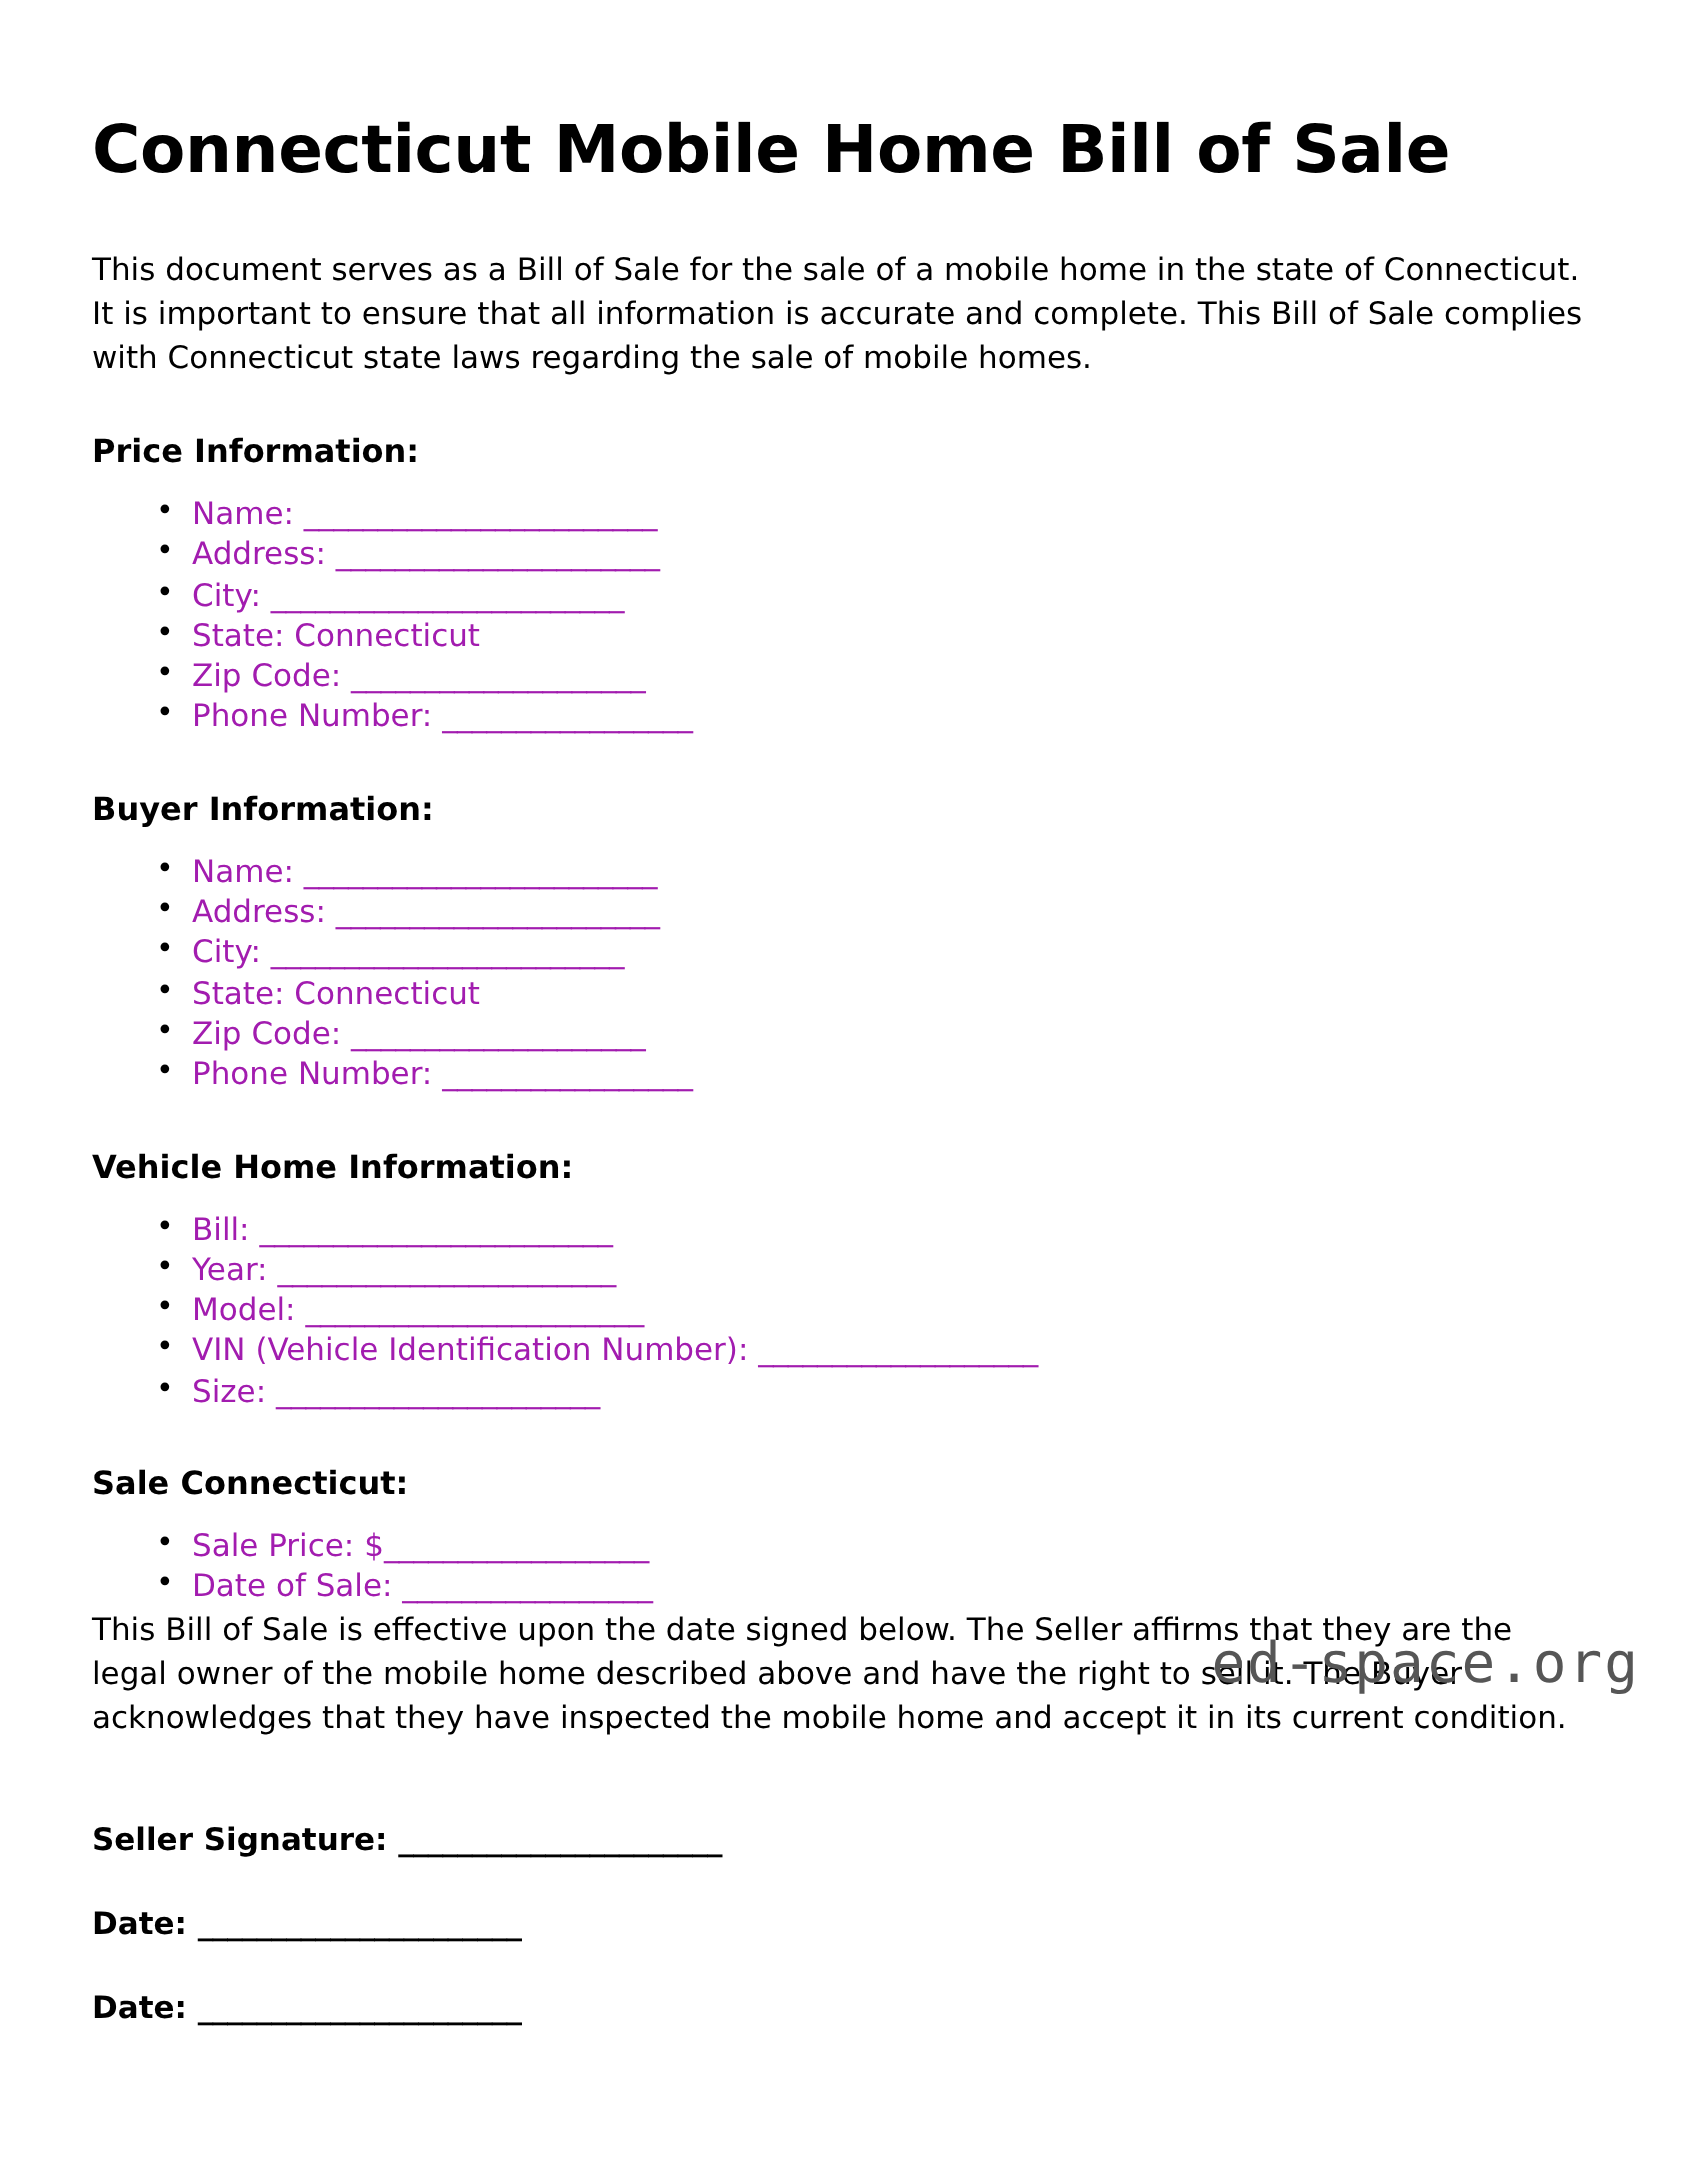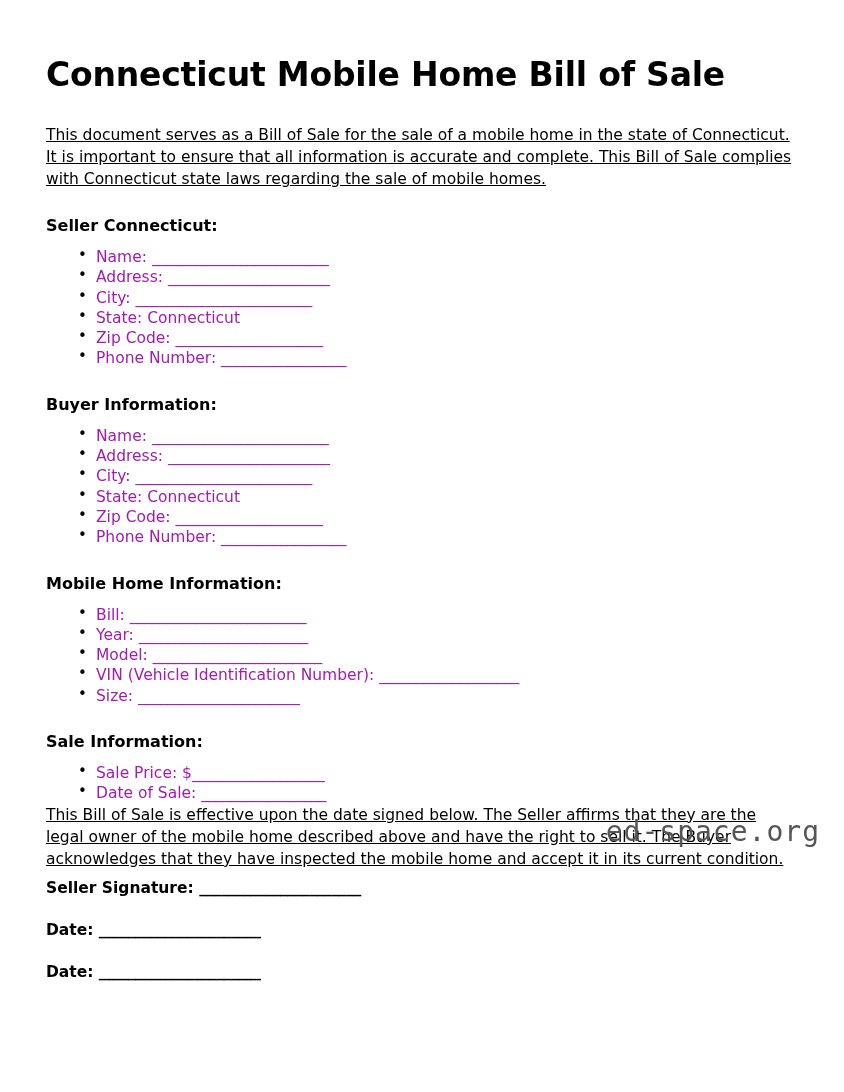--- a/index.html
+++ b/index.html
@@ -33,21 +33,20 @@
     color: #000;
   }
   .intro-para,
   .body-para,
   .footer-para {
     font-size: 15.5px;
     line-height: 1.42;
     margin: 0;
     color: #000;
     max-width: 760px;
-    text-decoration: underline;
   }
   .intro-para { margin-top: 30px; }
   .body-para  { max-width: 765px; }
 
   .section-heading {
     font-size: 16px;
     font-weight: bold;
     margin: 26px 0 0 0;
     color: #000;
   }
@@ -70,21 +69,21 @@
     left: 0;
     top: -1px;
     font-size: 15px;
     line-height: 1.31;
     color: #000;
   }
   .blank {
     letter-spacing: -0.4px;
   }
   .sig-block {
-    margin-top: 8px;
+    margin-top: 40px;
   }
   .sig-line {
     font-size: 15.5px;
     font-weight: bold;
     line-height: 1.3;
     margin: 0 0 22px 0;
     color: #000;
     white-space: nowrap;
   }
   .sig-line:last-child { margin-bottom: 0; }
@@ -102,50 +101,50 @@
 </style>
 </head>
 <body>
 
 <div class="page">
 
   <h1 class="doc-title">Connecticut Mobile Home Bill of Sale</h1>
 
   <p class="intro-para">This document serves as a Bill of Sale for the sale of a mobile home in the state of Connecticut. It is important to ensure that all information is accurate and complete. This Bill of Sale complies with Connecticut state laws regarding the sale of mobile homes.</p>
 
-  <h2 class="section-heading">Seller Connecticut:</h2>
+  <h2 class="section-heading">Price Information:</h2>
   <ul class="field-list">
     <li><span>Name: </span><span class="blank">________________________</span></li>
     <li><span>Address: </span><span class="blank">______________________</span></li>
     <li><span>City: </span><span class="blank">________________________</span></li>
     <li><span>State: Connecticut</span><span class="blank"></span></li>
     <li><span>Zip Code: </span><span class="blank">____________________</span></li>
     <li><span>Phone Number: </span><span class="blank">_________________</span></li>
   </ul>
 
   <h2 class="section-heading">Buyer Information:</h2>
   <ul class="field-list">
     <li><span>Name: </span><span class="blank">________________________</span></li>
     <li><span>Address: </span><span class="blank">______________________</span></li>
     <li><span>City: </span><span class="blank">________________________</span></li>
     <li><span>State: Connecticut</span><span class="blank"></span></li>
     <li><span>Zip Code: </span><span class="blank">____________________</span></li>
     <li><span>Phone Number: </span><span class="blank">_________________</span></li>
   </ul>
 
-  <h2 class="section-heading">Mobile Home Information:</h2>
+  <h2 class="section-heading">Vehicle Home Information:</h2>
   <ul class="field-list">
     <li><span>Bill: </span><span class="blank">________________________</span></li>
     <li><span>Year: </span><span class="blank">_______________________</span></li>
     <li><span>Model: </span><span class="blank">_______________________</span></li>
     <li><span>VIN (Vehicle Identification Number): </span><span class="blank">___________________</span></li>
     <li><span>Size: </span><span class="blank">______________________</span></li>
   </ul>
 
-  <h2 class="section-heading">Sale Information:</h2>
+  <h2 class="section-heading">Sale Connecticut:</h2>
   <ul class="field-list">
     <li><span>Sale Price: $</span><span class="blank">__________________</span></li>
     <li><span>Date of Sale: </span><span class="blank">_________________</span></li>
   </ul>
 
   <p class="body-para">This Bill of Sale is effective upon the date signed below. The Seller affirms that they are the legal owner of the mobile home described above and have the right to sell it. The Buyer acknowledges that they have inspected the mobile home and accept it in its current condition.</p>
 
   <div class="sig-block">
     <div class="sig-line"><span>Seller Signature: </span><span class="blank">______________________</span></div>
     <div class="sig-line"><span>Date: </span><span class="blank">______________________</span></div>

